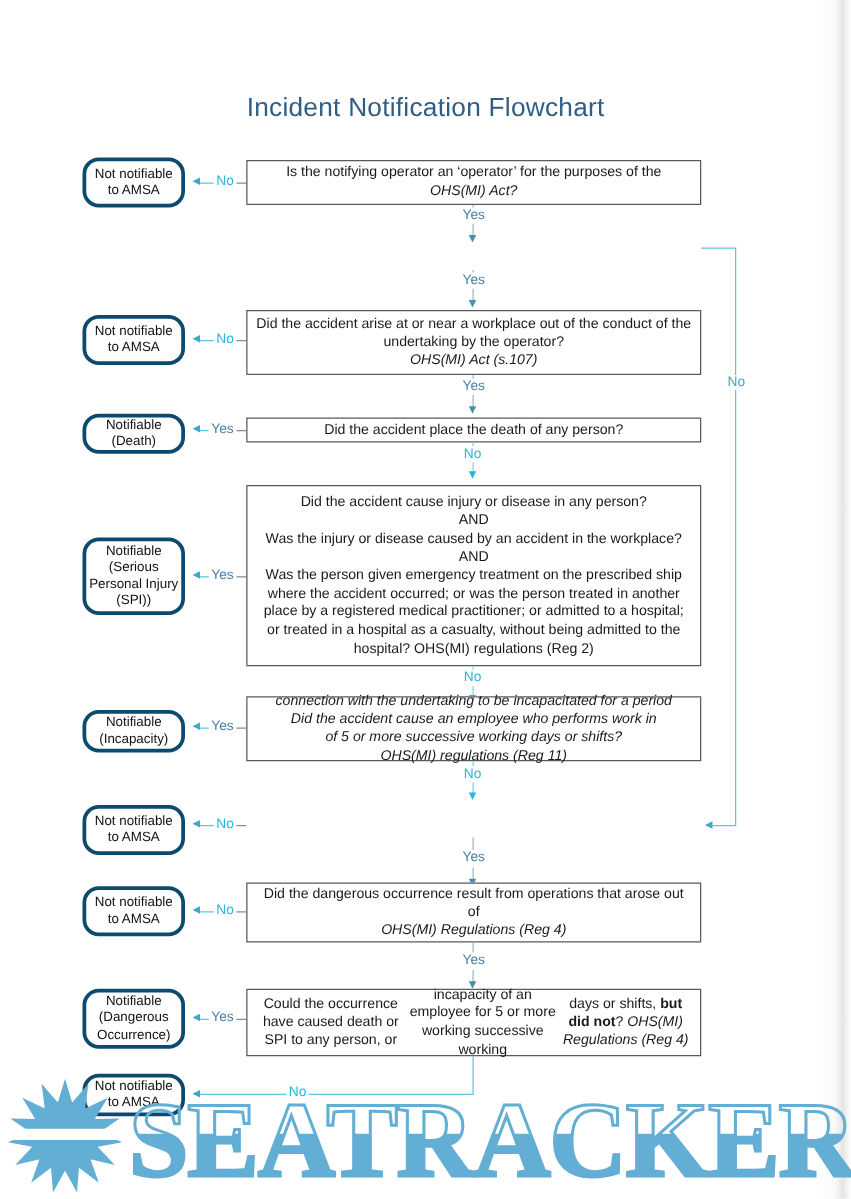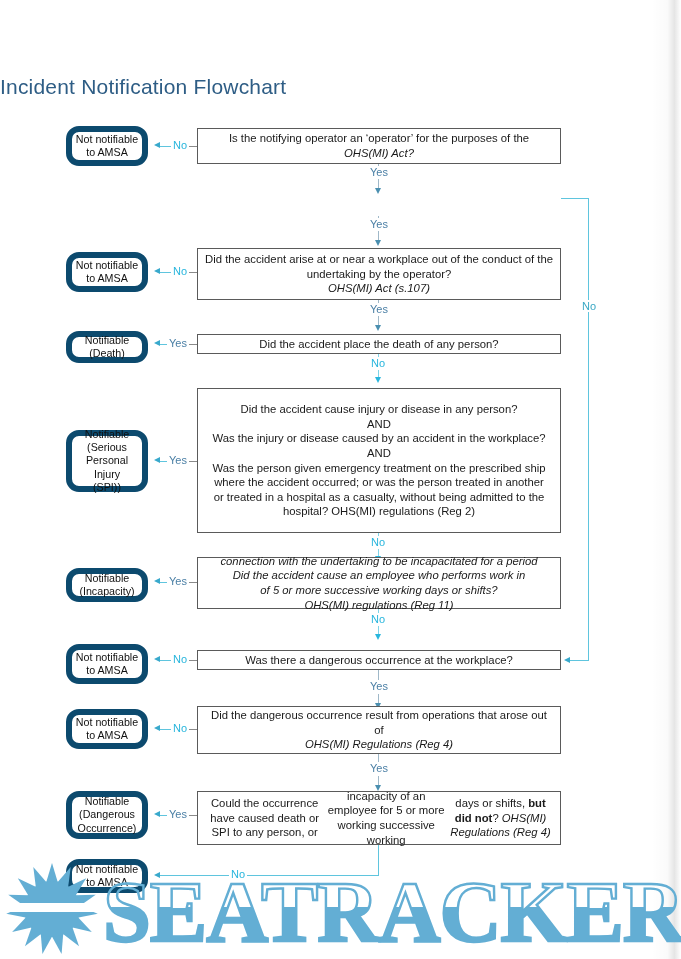--- a/index.html
+++ b/index.html
@@ -14,20 +14,21 @@
   .page-edge{
     position:absolute;top:0;right:0;width:30px;height:959px;
     background:linear-gradient(to right,rgba(255,255,255,0) 0%,rgba(0,0,0,0.02) 55%,rgba(0,0,0,0.10) 78%,rgba(255,255,255,0.9) 100%);
     pointer-events:none;
   }
   .flow{position:absolute;left:0;top:0;width:681px;height:959px;}
 
   
   .title{
     position:absolute;left:0;top:75px;width:681px;
+    text-align:center;
     font-size:21px;color:#2e5d85;letter-spacing:.2px;
     font-family:"Liberation Sans", sans-serif;
   }
 
   
   .box{
     position:absolute;
     border:1px solid #5a5a5a;
     background:#ffffff;
     box-sizing:border-box;
@@ -36,21 +37,21 @@
     font-size:11.3px;color:#1a1a1a;line-height:14.6px;
     padding:3px 7px;
   }
   .box .i{font-style:italic;}
   .box .b{font-weight:bold;}
   .box.allital{font-style:italic;}
 
   
   .term{
     position:absolute;
-    border:6px solid #0c4a6e;
+    border:3px solid #0c4a6e;
     border-radius:13px;
     background:#ffffff;
     box-sizing:border-box;
     display:flex;align-items:center;justify-content:center;
     text-align:center;
     font-size:10.7px;color:#111;line-height:13.2px;
     z-index:3;
   }
 
   
@@ -184,20 +185,21 @@
   <div class="lbl yes" style="left:167px;top:454px;">Yes</div>
   <div class="hline" style="left:189px;top:460.5px;width:8px;"></div>
 
   <div class="box" style="left:197px;top:388px;width:364px;height:145px;flex-direction:column;">
     <span>Did the accident cause injury or disease in any person?</span>
     <span>AND</span>
     <span>Was the injury or disease caused by an accident in the workplace?</span>
     <span>AND</span>
     <span>Was the person given emergency treatment on the prescribed ship</span>
     <span>where the accident occurred; or was the person treated in another</span>
+    <span>place by a registered medical practitioner; or admitted to a hospital;</span>
     <span>or treated in a hospital as a casualty, without being admitted to the</span>
     <span>hospital? OHS(MI) regulations (Reg 2)</span>
   </div>
 
   <div class="vline cyan" style="left:378px;top:533px;height:12px;"></div>
   <div class="lbl no" style="left:369px;top:536px;">No</div>
   <div class="vline cyan" style="left:378px;top:549px;height:8px;"></div>
   <div class="arrdown cy" style="left:375px;top:556px;"></div>
 
   <div class="term" style="left:66px;top:568px;width:82px;height:34px;flex-direction:column;">
@@ -223,23 +225,20 @@
 
   <div class="term" style="left:66px;top:644px;width:82px;height:40px;flex-direction:column;">
     <span>Not notifiable</span>
     <span>to AMSA</span>
   </div>
   <div class="arrleft" style="left:154px;top:656px;"></div>
   <div class="hcyan" style="left:160px;top:659.5px;width:12px;"></div>
   <div class="lbl no" style="left:171px;top:653px;">No</div>
   <div class="hline" style="left:189px;top:659.5px;width:8px;"></div>
 
-  <div class="box" style="left:197px;top:650px;width:364px;height:20px;">
-    <span>Was there a dangerous occurrence at the workplace?</span>
-  </div>
 
   <div class="vline" style="left:378px;top:670px;height:13px;"></div>
   <div class="lbl yes" style="left:368px;top:680px;">Yes</div>
   <div class="vline" style="left:378px;top:694px;height:10px;"></div>
   <div class="arrdown" style="left:375px;top:703px;"></div>
 
   <div class="term" style="left:66px;top:709px;width:82px;height:40px;flex-direction:column;">
     <span>Not notifiable</span>
     <span>to AMSA</span>
   </div>

